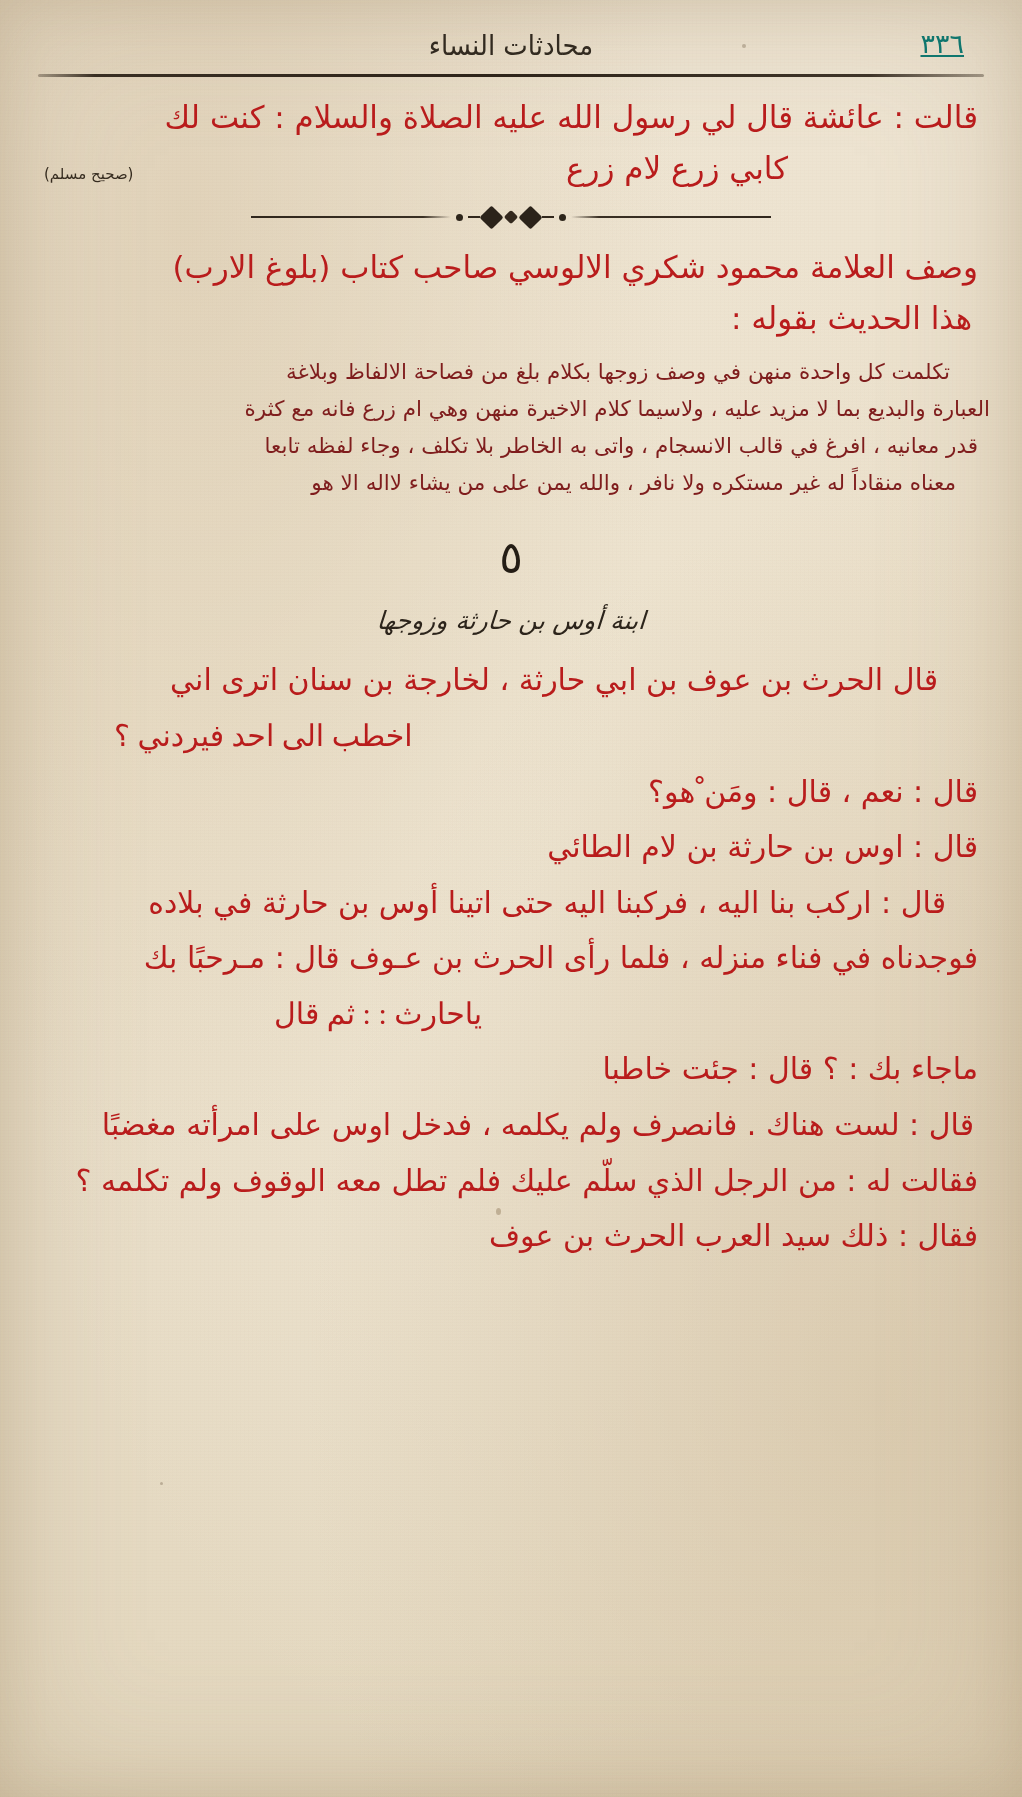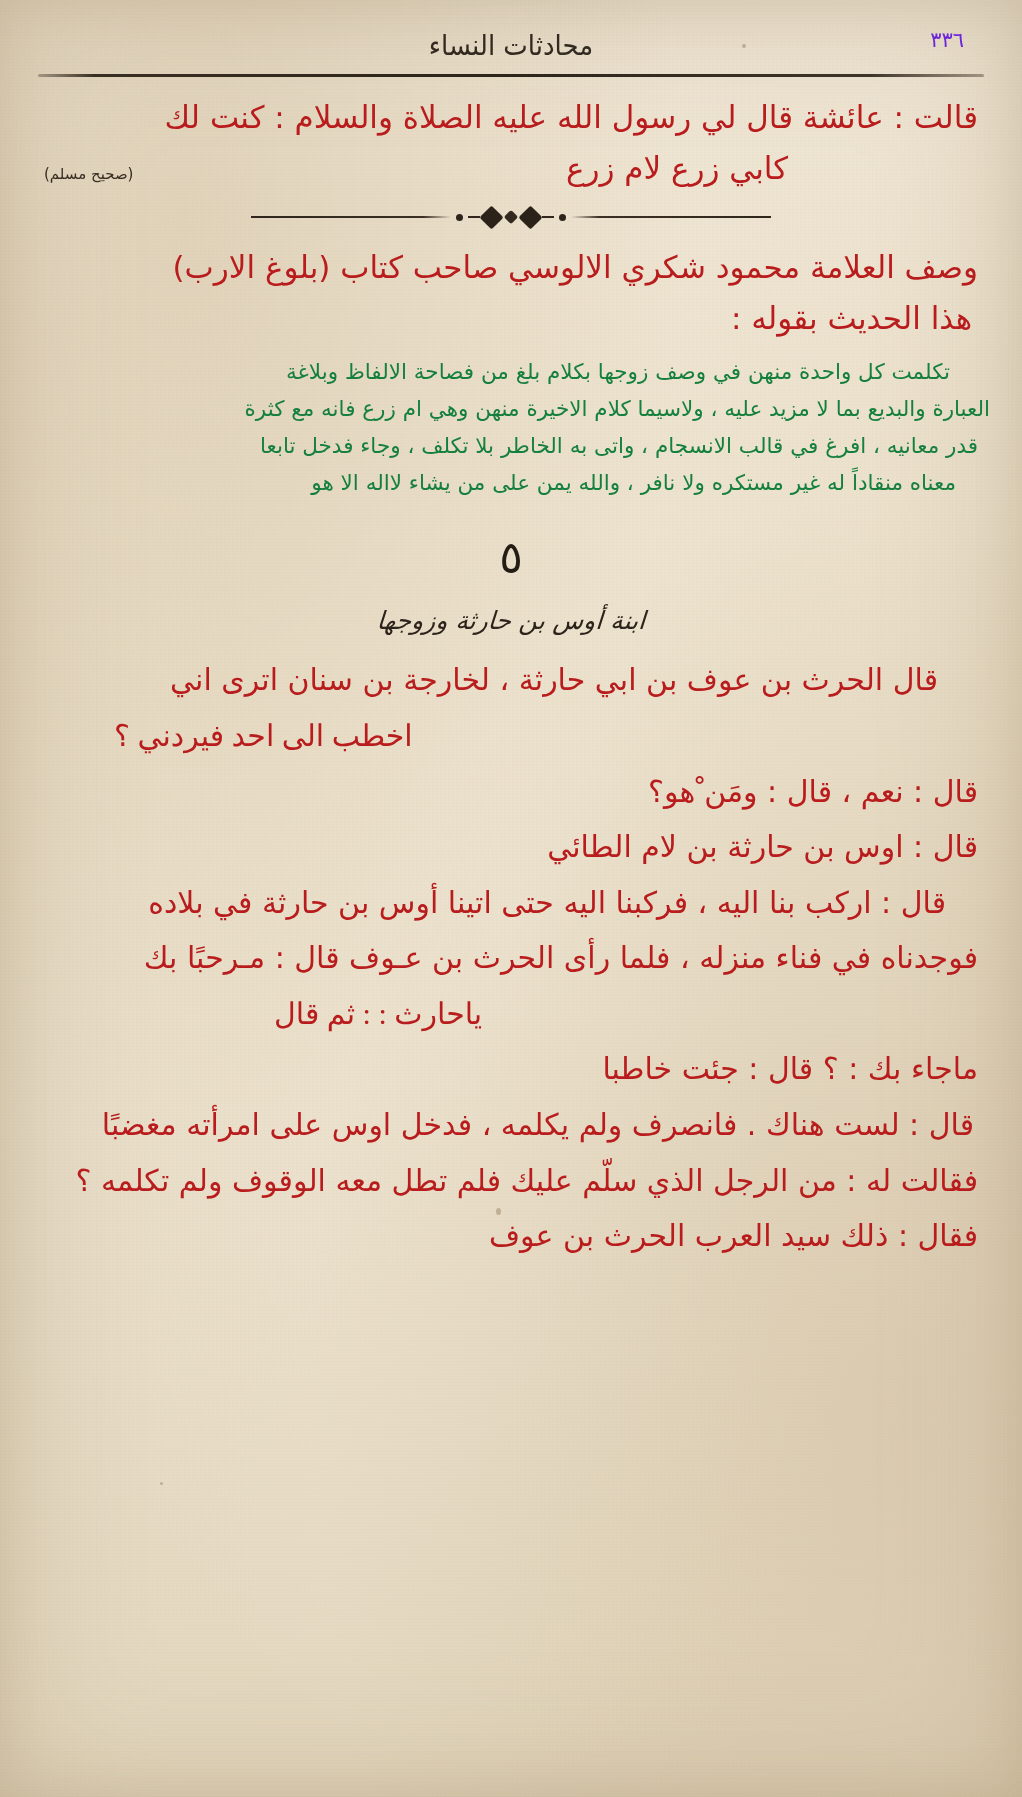--- a/index.html
+++ b/index.html
@@ -66,23 +66,24 @@
     font-family: "DejaVu Sans", sans-serif;
     font-size: 26px;
     color: #322a20;
     letter-spacing: 0px;
     transform: scaleY(1.08);
   }
   .page-number {
     position: absolute;
     right: 24px;
     top: 28px;
-    font-size: 21px;
-    color: #6d28d9;
+    font-size: 27px;
+    color: #0f766e;
     letter-spacing: 2px;
+    text-decoration: underline;
   }
   .header-rule {
     position: absolute;
     left: 4px;
     right: 4px;
     top: 74px;
     height: 3px;
     background: linear-gradient(90deg,
        rgba(58,46,33,0.35) 0%,
        rgba(48,38,27,0.95) 6%,
@@ -155,21 +156,21 @@
   }
   .orn-seg {
     height: 2px; width: 12px;
     background: #31271c;
   }
 
   
   .fine {
     font-size: 21.5px;
     line-height: 1.72;
-    color: #15803d;
+    color: #7f1d1d;
     direction: rtl;
     white-space: nowrap;
   }
   .fine-wrap { padding: 8px 6px 0 6px; }
 
   
   .section-num {
     text-align: center;
     font-size: 44px;
     color: #241d15;
@@ -236,21 +237,21 @@
   </div>
 
   <div class="body-area" style="margin-top:2px;">
     <div class="ln big center">وصف العلامة محمود شكري الالوسي صاحب كتاب (بلوغ الارب)</div>
     <div class="ln big right" style="padding-right:6px;">هذا الحديث بقوله :</div>
   </div>
 
   <div class="fine-wrap">
     <div class="fine" style="padding-right:40px;">تكلمت كل واحدة منهن في وصف زوجها بكلام بلغ من فصاحة الالفاظ وبلاغة</div>
     <div class="fine">العبارة والبديع بما لا مزيد عليه ، ولاسيما كلام الاخيرة منهن وهي ام زرع فانه مع كثرة</div>
-    <div class="fine" style="padding-right:12px;">قدر معانيه ، افرغ في قالب الانسجام ، واتى به الخاطر بلا تكلف ، وجاء فدخل تابعا</div>
+    <div class="fine" style="padding-right:12px;">قدر معانيه ، افرغ في قالب الانسجام ، واتى به الخاطر بلا تكلف ، وجاء لفظه تابعا</div>
     <div class="fine" style="padding-right:34px;">معناه  منقاداً له غير مستكره ولا نافر ، والله يمن على من يشاء لااله الا هو</div>
   </div>
 
   <div class="section-num">٥</div>
 
   <div class="subhead">ابنة أوس بن حارثة وزوجها</div>
 
   <div class="dialog-block">
     <div class="ln right" style="padding-right:40px;">قال الحرث  بن عوف  بن ابي حارثة ، لخارجة بن  سنان  اترى اني</div>
     <div class="ln left" style="padding-left:70px;">اخطب الى احد فيردني ؟</div>

